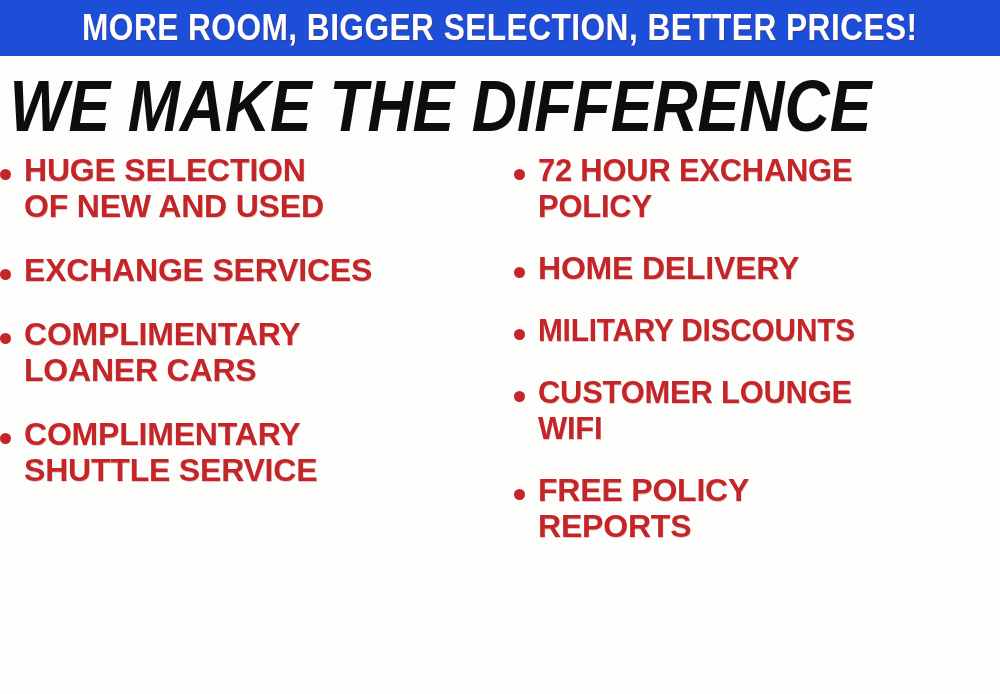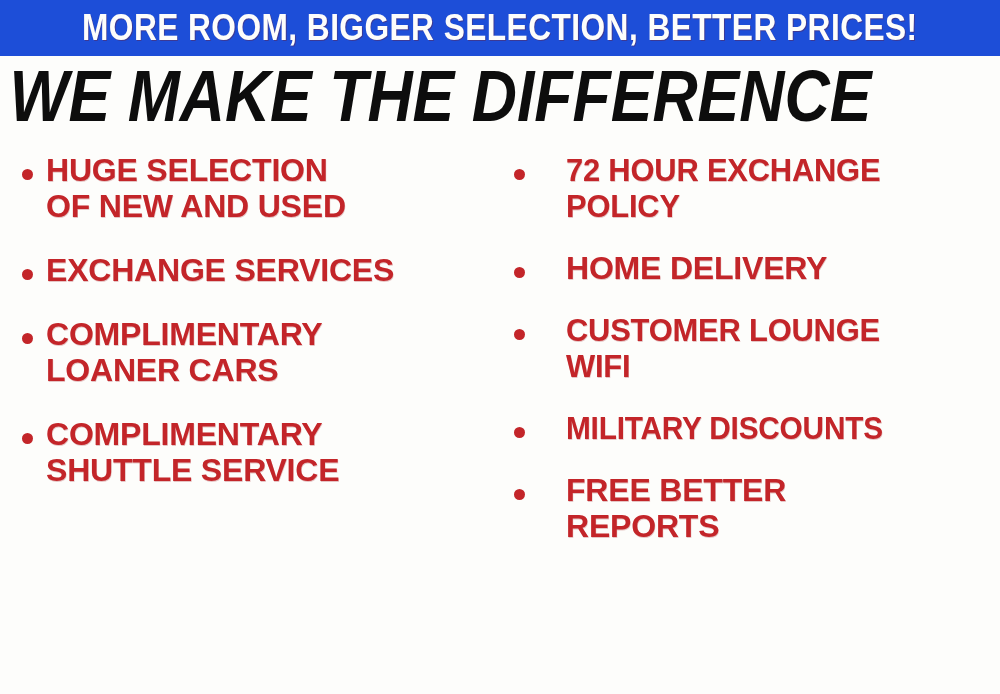--- a/index.html
+++ b/index.html
@@ -50,21 +50,21 @@
   }
 
   
   .headline {
     position: absolute;
     left: 0;
     top: 62px;
     width: 880px;
     height: 78px;
     display: flex;
-    align-items: flex-start;
+    align-items: flex-end;
     justify-content: center;
     overflow: hidden;
   }
   .headline-text {
     color: #0d0d0d;
     font-family: "Liberation Sans Narrow", "Liberation Sans", sans-serif;
     font-weight: bold;
     font-style: italic;
     font-size: 68px;
     line-height: 68px;
@@ -83,38 +83,36 @@
     height: 542px;
     display: flex;
     flex-direction: row;
     align-items: flex-start;
   }
   .col {
     box-sizing: border-box;
   }
   .col-left {
     width: 500px;
-    padding-left: 22px;
     padding-right: 6px;
   }
   .col-right {
     width: 500px;
     padding-left: 14px;
     padding-right: 2px;
   }
 
   .bullet-item {
     display: flex;
     flex-direction: row;
     align-items: flex-start;
     margin-bottom: 28px;
   }
   .col-right .bullet-item {
     margin-bottom: 26px;
-    gap: 28px;
   }
   .bullet-dot {
     flex: 0 0 auto;
     width: 11px;
     height: 11px;
     border-radius: 50%;
     background: #c32529;
     margin-top: 17px;
     margin-right: 13px;
   }
@@ -189,33 +187,33 @@
 POLICY</span>
       </div>
 
       <div class="bullet-item">
         <span class="bullet-dot"></span>
         <span class="bullet-label">HOME DELIVERY</span>
       </div>
 
       <div class="bullet-item">
         <span class="bullet-dot"></span>
+        <span class="bullet-label tighter">MILITARY DISCOUNTS</span>
+      </div>
+
+      <div class="bullet-item">
+        <span class="bullet-dot"></span>
         <span class="bullet-label tight">CUSTOMER LOUNGE
 WIFI</span>
       </div>
 
-      <div class="bullet-item">
-        <span class="bullet-dot"></span>
-        <span class="bullet-label tighter">MILITARY DISCOUNTS</span>
-      </div>
-
-
-      <div class="bullet-item">
-        <span class="bullet-dot"></span>
-        <span class="bullet-label">FREE BETTER
+
+      <div class="bullet-item">
+        <span class="bullet-dot"></span>
+        <span class="bullet-label">FREE POLICY
 REPORTS</span>
       </div>
 
     </div>
 
   </div>
 
 </div>
 
 </body></html>

